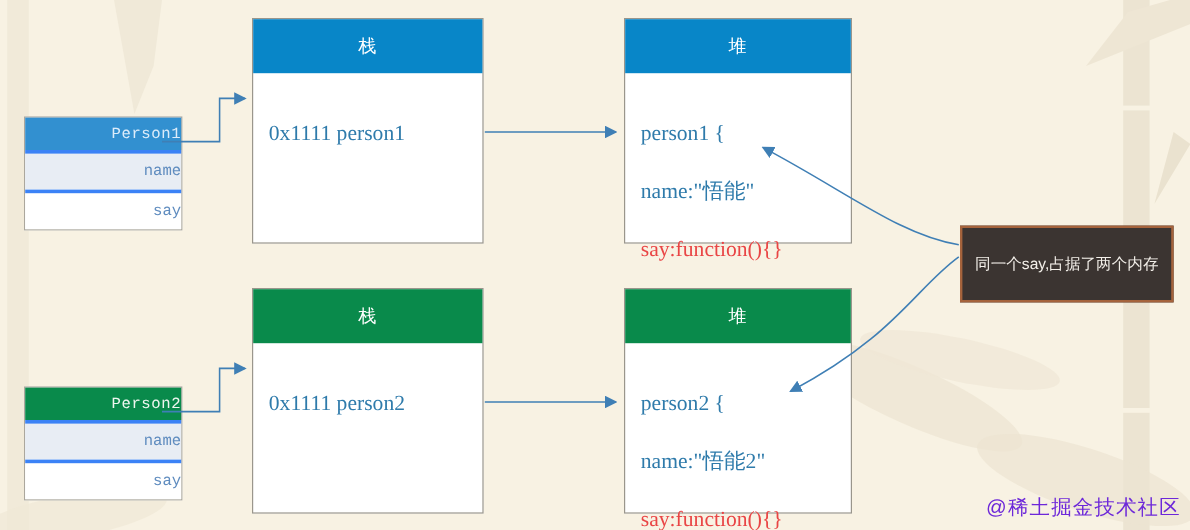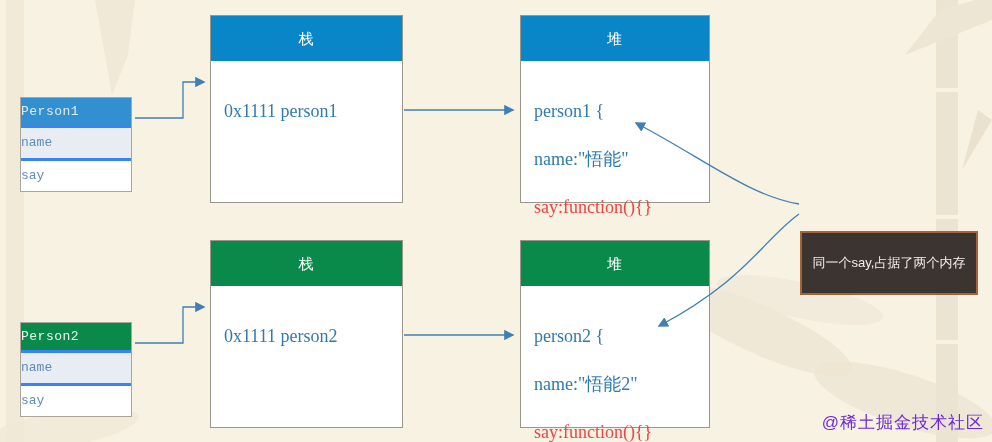--- a/index.html
+++ b/index.html
@@ -7,22 +7,22 @@
     width:992px;height:442px;position:relative;overflow:hidden;
     background:#f8f2e3;
     font-family:"Liberation Sans","DejaVu Sans",sans-serif;
   }
   .layer{position:absolute;left:0;top:0;width:992px;height:442px;}
   .decor{z-index:0;pointer-events:none;}
   .arrows{z-index:3;pointer-events:none;}
 
   
   .class-table{
-    position:absolute;width:112px;z-index:2;
-    border:1px solid #aba79d;background:#fff;text-align:left;
+    position:absolute;width:132px;z-index:2;
+    border:1px solid #aba79d;background:#fff;text-align:right;
     font-family:"Liberation Mono","DejaVu Sans Mono",monospace;
     box-sizing:border-box;
   }
   .ct-header{height:27px;line-height:27px;font-size:13px;letter-spacing:.5px;}
   .theme-blue .ct-header{background:#3290d0;color:#dcecfa;}
   .theme-green .ct-header{background:#098a4b;color:#eef6ef;font-family:Liberation Mono, monospace;}
   .ct-row{height:30px;line-height:30px;font-size:13px;color:#5f8cbf;border-top:3px solid #3b82f6;background:#fff;}
   .ct-row.alt{background:#e8edf4;}
 
   
@@ -52,21 +52,20 @@
   #stack2{left:210px;top:240px;width:193px;height:188px;}
   #heap2 {left:520px;top:240px;width:190px;height:188px;}
 
   
   .note{
     position:absolute;z-index:2;left:800px;top:188px;width:178px;height:64px;
     background:#3b3431;border:2px solid #a5633c;box-sizing:border-box;
     color:#f3efe9;font-size:13px;
     display:flex;align-items:center;justify-content:center;text-align:center;
     padding:0 6px;
-    margin-top:43px;
   }
 
   .watermark{
     position:absolute;z-index:2;right:8px;bottom:8px;
     color:#6d28d9;font-size:17px;letter-spacing:1px;
   }
 </style>
 </head>
 <body>
 

